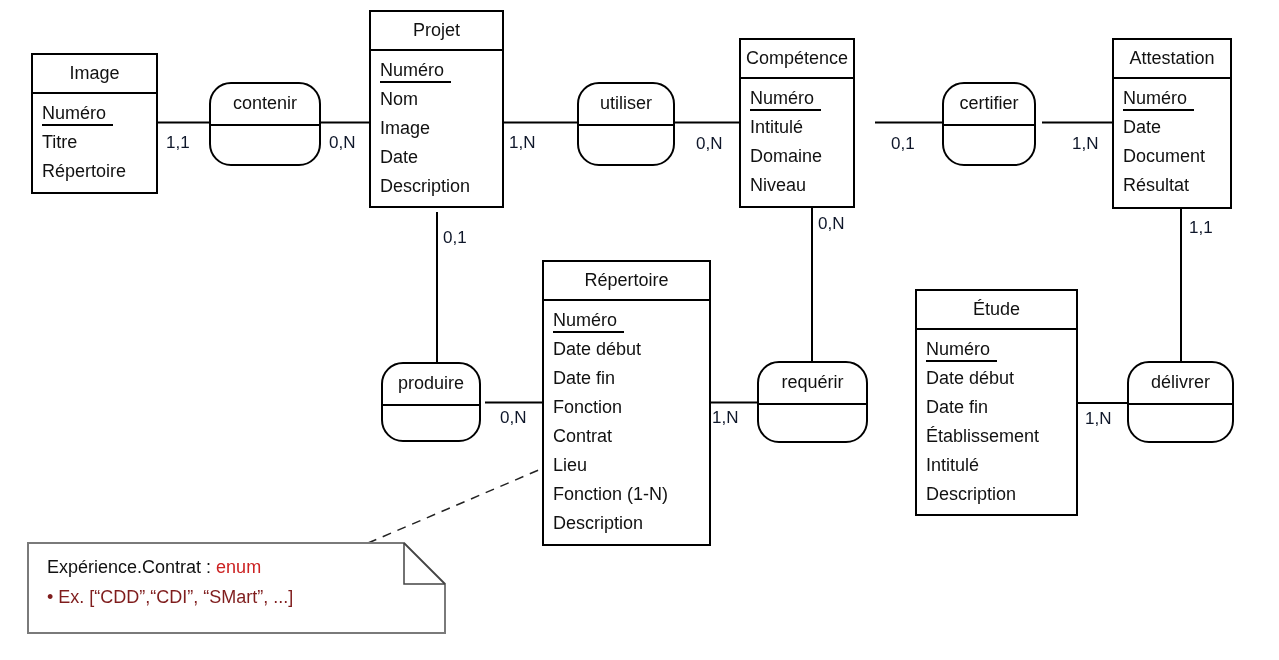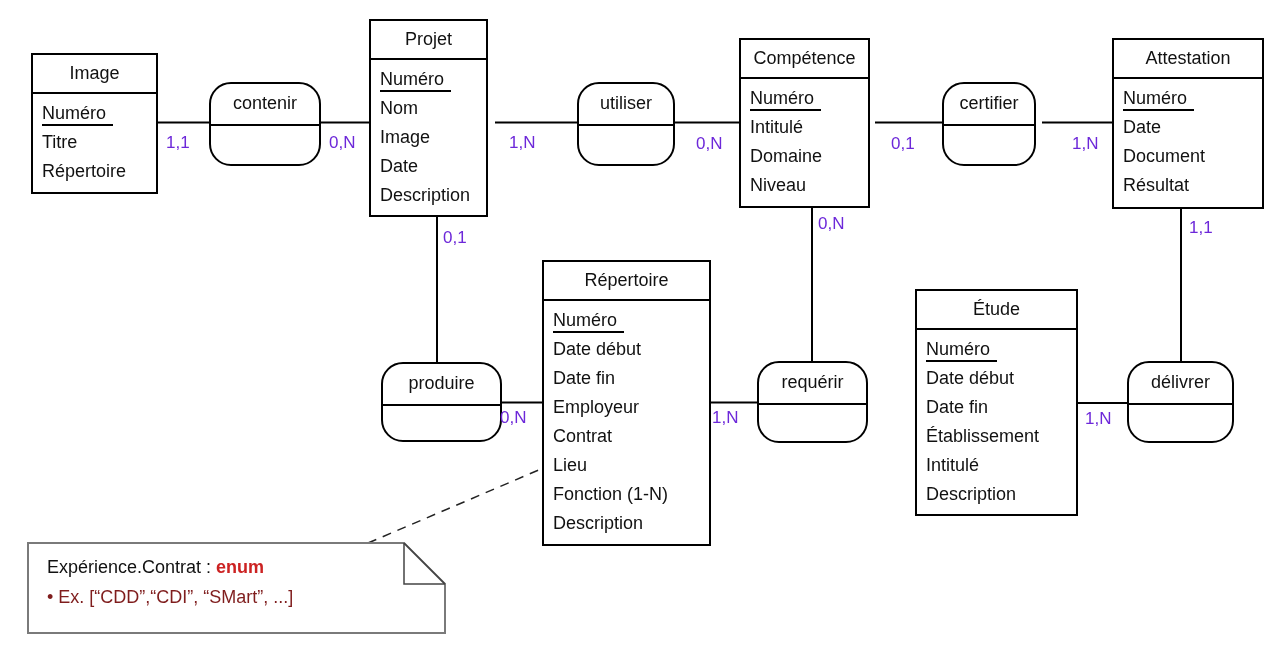--- a/index.html
+++ b/index.html
@@ -21,21 +21,21 @@
   .attr { line-height:29px; white-space:nowrap; }
   .attr.key span { border-bottom:2px solid #000; padding:0 7px 1px 0; }
   .pill {
     position:absolute; background:#fff; border:2.5px solid #000;
     border-radius:22px; box-sizing:border-box; z-index:2;
   }
   .plabel {
     height:40px; line-height:39px; text-align:center; font-size:18px;
     border-bottom:2px solid #000; white-space:nowrap;
   }
-  .card { position:absolute; font-size:17px; color:#6d28d9; z-index:3; white-space:nowrap; }
+  .card { position:absolute; font-size:17px; color:#0f172a; z-index:3; white-space:nowrap; }
   .note-text { position:absolute; z-index:3; font-size:18px; white-space:nowrap; }
 </style>
 </head>
 <body>
 
 <div class="canvas">
 
   <svg class="layer" width="1279" height="660" viewBox="0 0 1279 660">
 
     <line x1="145" y1="122.5" x2="220" y2="122.5" stroke="#000" stroke-width="2"></line>
@@ -61,58 +61,58 @@
 
   <div class="entity" style="left:31px;top:53px;width:127px;height:141px">
     <div class="etitle">Image</div>
     <div class="eattrs">
       <div class="attr key"><span>Numéro</span></div>
       <div class="attr">Titre</div>
       <div class="attr">Répertoire</div>
     </div>
   </div>
 
-  <div class="entity" style="left:369px;top:19px;width:119px;height:198px">
+  <div class="entity" style="left:369px;top:10px;width:135px;height:198px">
     <div class="etitle">Projet</div>
     <div class="eattrs">
       <div class="attr key"><span>Numéro</span></div>
       <div class="attr">Nom</div>
       <div class="attr">Image</div>
       <div class="attr">Date</div>
       <div class="attr">Description</div>
     </div>
   </div>
 
-  <div class="entity" style="left:739px;top:38px;width:131px;height:170px">
+  <div class="entity" style="left:739px;top:38px;width:116px;height:170px">
     <div class="etitle">Compétence</div>
     <div class="eattrs">
       <div class="attr key"><span>Numéro</span></div>
       <div class="attr">Intitulé</div>
       <div class="attr">Domaine</div>
       <div class="attr">Niveau</div>
     </div>
   </div>
 
-  <div class="entity" style="left:1112px;top:38px;width:152px;height:171px">
+  <div class="entity" style="left:1112px;top:38px;width:120px;height:171px">
     <div class="etitle">Attestation</div>
     <div class="eattrs">
       <div class="attr key"><span>Numéro</span></div>
       <div class="attr">Date</div>
       <div class="attr">Document</div>
       <div class="attr">Résultat</div>
     </div>
   </div>
 
   <div class="entity" style="left:542px;top:260px;width:169px;height:286px">
     <div class="etitle">Répertoire</div>
     <div class="eattrs">
       <div class="attr key"><span>Numéro</span></div>
       <div class="attr">Date début</div>
       <div class="attr">Date fin</div>
-      <div class="attr">Employeur</div>
+      <div class="attr">Fonction</div>
       <div class="attr">Contrat</div>
       <div class="attr">Lieu</div>
       <div class="attr">Fonction (1-N)</div>
       <div class="attr">Description</div>
     </div>
   </div>
 
   <div class="entity" style="left:915px;top:289px;width:163px;height:227px">
     <div class="etitle">Étude</div>
     <div class="eattrs">
@@ -127,21 +127,21 @@
 
   <div class="pill" style="left:577px;top:82px;width:98px;height:84px">
     <div class="plabel">utiliser</div>
   </div>
   <div class="pill" style="left:209px;top:82px;width:112px;height:84px">
     <div class="plabel">contenir</div>
   </div>
   <div class="pill" style="left:942px;top:82px;width:94px;height:84px">
     <div class="plabel">certifier</div>
   </div>
-  <div class="pill" style="left:381px;top:362px;width:121px;height:80px">
+  <div class="pill" style="left:381px;top:362px;width:100px;height:80px">
     <div class="plabel">produire</div>
   </div>
   <div class="pill" style="left:757px;top:361px;width:111px;height:82px">
     <div class="plabel">requérir</div>
   </div>
   <div class="pill" style="left:1127px;top:361px;width:107px;height:82px">
     <div class="plabel">délivrer</div>
   </div>
 
   <div class="card" style="left:166px;top:133px">1,1</div>
@@ -151,17 +151,17 @@
   <div class="card" style="left:891px;top:134px">0,1</div>
   <div class="card" style="left:1072px;top:134px">1,N</div>
   <div class="card" style="left:443px;top:228px">0,1</div>
   <div class="card" style="left:500px;top:408px">0,N</div>
   <div class="card" style="left:818px;top:214px">0,N</div>
   <div class="card" style="left:712px;top:408px">1,N</div>
   <div class="card" style="left:1189px;top:218px">1,1</div>
   <div class="card" style="left:1085px;top:409px">1,N</div>
 
   <div class="note-text" style="left:47px;top:557px">
-    <span>Expérience.Contrat : </span><span style="color: rgb(204, 34, 34); font-weight: bold;">enum</span>
+    <span>Expérience.Contrat : </span><span style="color: rgb(204, 34, 34);">enum</span>
   </div>
   <div class="note-text" style="left: 47px; top: 587px; color: #7f1d1d;">• Ex. [“CDD”,“CDI”, “SMart”, ...]</div>
 
 </div>
 
 </body></html>

